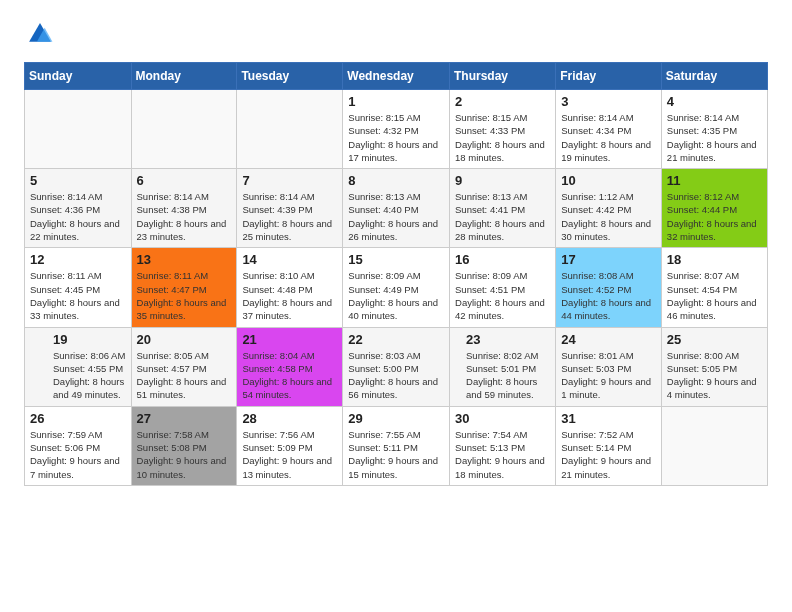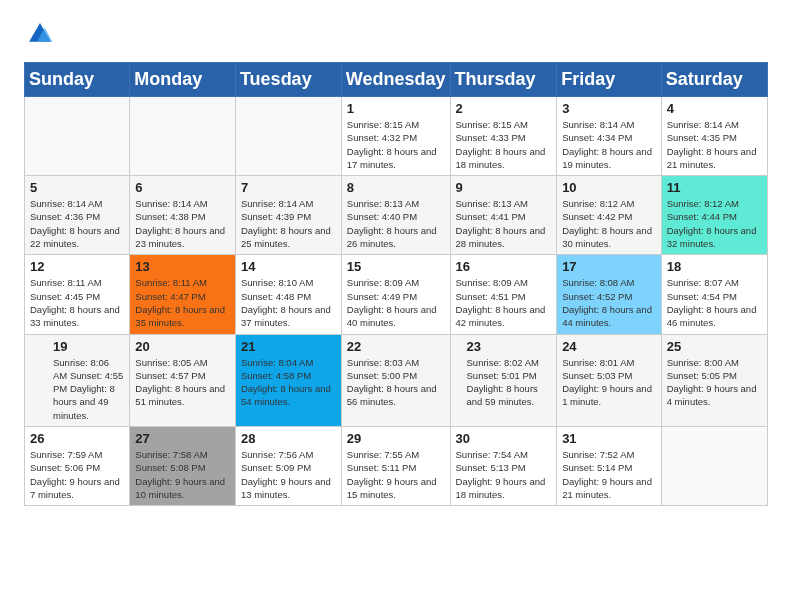--- a/index.html
+++ b/index.html
@@ -41,21 +41,21 @@
       margin-top: 2px;
     }
     .calendar {
       width: 100%;
       border-collapse: collapse;
       border: 1px solid #ccc;
     }
     .calendar th {
       background: #2962a8;
       color: #fff;
-      font-size: 18px;
+      font-size: 12px;
       font-weight: bold;
       padding: 6px 4px;
       text-align: left;
       border: 1px solid #3a70b8;
     }
     .calendar td {
       vertical-align: top;
       border: 1px solid #ccc;
       padding: 4px 5px;
       width: 108px;
@@ -184,26 +184,26 @@
         </td>
         <td style="background: rgb(245, 245, 245);">
           <span class="day-number">9</span>
           <div class="day-info">Sunrise: 8:13 AM
 Sunset: 4:41 PM
 Daylight: 8 hours
 and 28 minutes.</div>
         </td>
         <td style="background: rgb(245, 245, 245);">
           <span class="day-number">10</span>
-          <div class="day-info">Sunrise: 8:12 AM
+          <div class="day-info">Sunrise: 1:12 AM
 Sunset: 4:42 PM
 Daylight: 8 hours
 and 30 minutes.</div>
         </td>
-        <td style="background: #5eead4;">
+        <td style="background: #84cc16;">
           <span class="day-number">11</span>
           <div class="day-info">Sunrise: 8:12 AM
 Sunset: 4:44 PM
 Daylight: 8 hours
 and 32 minutes.</div>
         </td>
       </tr>
       <tr>
         <td style="background: rgb(255, 255, 255);">
           <span class="day-number">12</span>
@@ -263,21 +263,21 @@
 Daylight: 8 hours
 and 49 minutes.</div>
         </td>
         <td style="background: rgb(245, 245, 245);">
           <span class="day-number">20</span>
           <div class="day-info">Sunrise: 8:05 AM
 Sunset: 4:57 PM
 Daylight: 8 hours
 and 51 minutes.</div>
         </td>
-        <td style="background: #0ea5e9;">
+        <td style="background: #d946ef;">
           <span class="day-number">21</span>
           <div class="day-info">Sunrise: 8:04 AM
 Sunset: 4:58 PM
 Daylight: 8 hours
 and 54 minutes.</div>
         </td>
         <td style="background: rgb(245, 245, 245);">
           <span class="day-number">22</span>
           <div class="day-info">Sunrise: 8:03 AM
 Sunset: 5:00 PM

